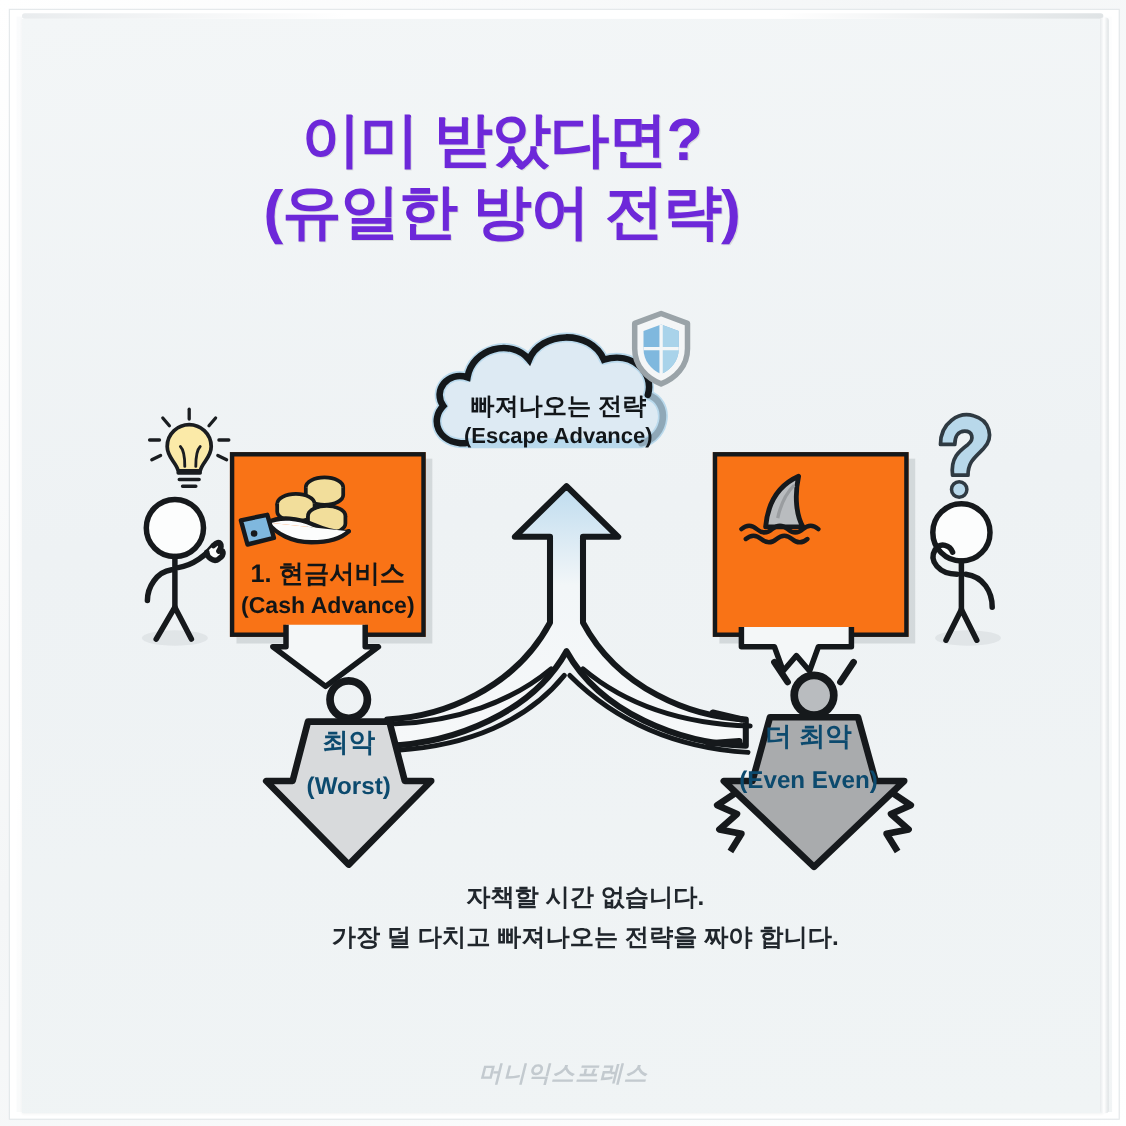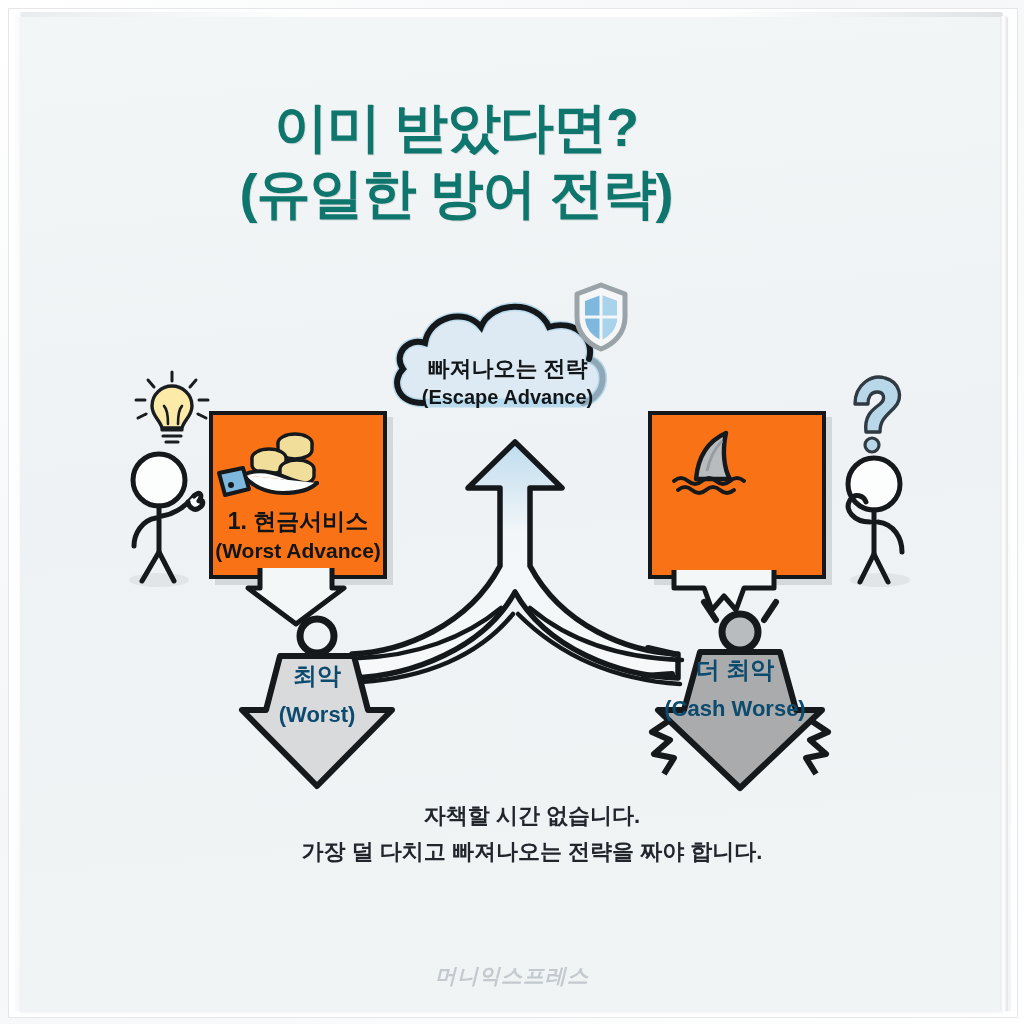--- a/index.html
+++ b/index.html
@@ -33,21 +33,21 @@
   }
   .frame-hi-right{
     position:absolute;left:1000px;top:16px;width:8px;height:996px;
     background:linear-gradient(90deg,#e7eaec,#ffffff 45%,#dfe3e5);
     border-radius:3px;
   }
 
   
   .title{
     position:absolute;left:0;top:95px;width:912px;text-align:center;
-    font-size:54px;font-weight:bold;color:#0f766e;letter-spacing:-1px;
+    font-size:54px;font-weight:bold;color:#6d28d9;letter-spacing:-1px;
     line-height:1.22;white-space:pre-line;
     text-shadow:1px 1px 0 rgba(0,0,0,.10);
   }
   .closing{
     position:absolute;left:0;top:798px;width:1024px;text-align:center;
     font-size:22px;font-weight:bold;color:#20262c;line-height:1.62;
     white-space:pre-line;
     padding-left:20px;
   }
   .footer{
@@ -193,21 +193,21 @@
         <ellipse cx="84" cy="42" rx="17" ry="9" fill="#f2de9b" stroke="#16191c" stroke-width="3.4"></ellipse>
         <path d="M67 42 v7 a17 9 0 0 0 34 0 v-7" fill="#f2de9b" stroke="#16191c" stroke-width="3.4"></path>
         <path d="M30 48 C42 42 58 44 72 50 C86 56 96 58 104 56" fill="#fcfdfd" stroke="#16191c" stroke-width="4" stroke-linecap="round"></path>
         <path d="M30 48 C38 58 52 66 70 66 C86 66 98 62 104 56" fill="#fcfdfd" stroke="#16191c" stroke-width="4" stroke-linecap="round"></path>
         <path d="M6 46 L30 41 L36 62 L12 68 Z" fill="#7fb8de" stroke="#16191c" stroke-width="4" stroke-linejoin="round"></path>
         <circle cx="18" cy="58" r="3" fill="#16191c"></circle>
       </svg>
     </div>
     <div class="opt-text">
       <span>1. 현금서비스</span>
-      <span class="en">(Worst Advance)</span>
+      <span class="en">(Cash Advance)</span>
     </div>
   </div>
 
   <div class="optbox right">
     <div class="opt-icon">
       <svg width="120" height="70" viewBox="0 0 120 70">
         <path d="M44 52 C46 30 56 14 74 6 C70 24 72 42 78 52 Z" fill="#b9bcbf" stroke="#16191c" stroke-width="4.4" stroke-linejoin="round"></path>
         <path d="M55 44 C58 30 64 20 70 14" stroke="#9a9da0" stroke-width="3" fill="none"></path>
         <g stroke="#16191c" stroke-width="4" fill="none" stroke-linecap="round">
           <path d="M22 54 q7 -6 14 0 t14 0 t14 0 t14 0 t14 0"></path>
@@ -256,21 +256,21 @@
       </g>
       <circle cx="100" cy="34" r="18" fill="#b9bcbf" stroke="#16191c" stroke-width="7"></circle>
       <path d="M60 54 L140 54 L156 112 L182 112 L100 190 L18 112 L44 112 Z" fill="#a9abad" stroke="#16191c" stroke-width="6" stroke-linejoin="round"></path>
       <g stroke="#16191c" stroke-width="6" fill="none" stroke-linejoin="round">
         <path d="M30 122 L12 134 L30 142 L14 156 L34 160 L24 176"></path>
         <path d="M170 122 L188 134 L170 142 L186 156 L166 160 L176 176"></path>
       </g>
     </svg>
     <div class="weight-text">
       <span>더 최악</span>
-      <span class="en">(Cash Worse)</span>
+      <span class="en">(Even Even)</span>
     </div>
   </div>
 
   <div class="closing">자책할 시간 없습니다.
 가장 덜 다치고 빠져나오는 전략을 짜야 합니다.</div>
 
   <div class="footer">머니익스프레스</div>
 
 </div>
 

